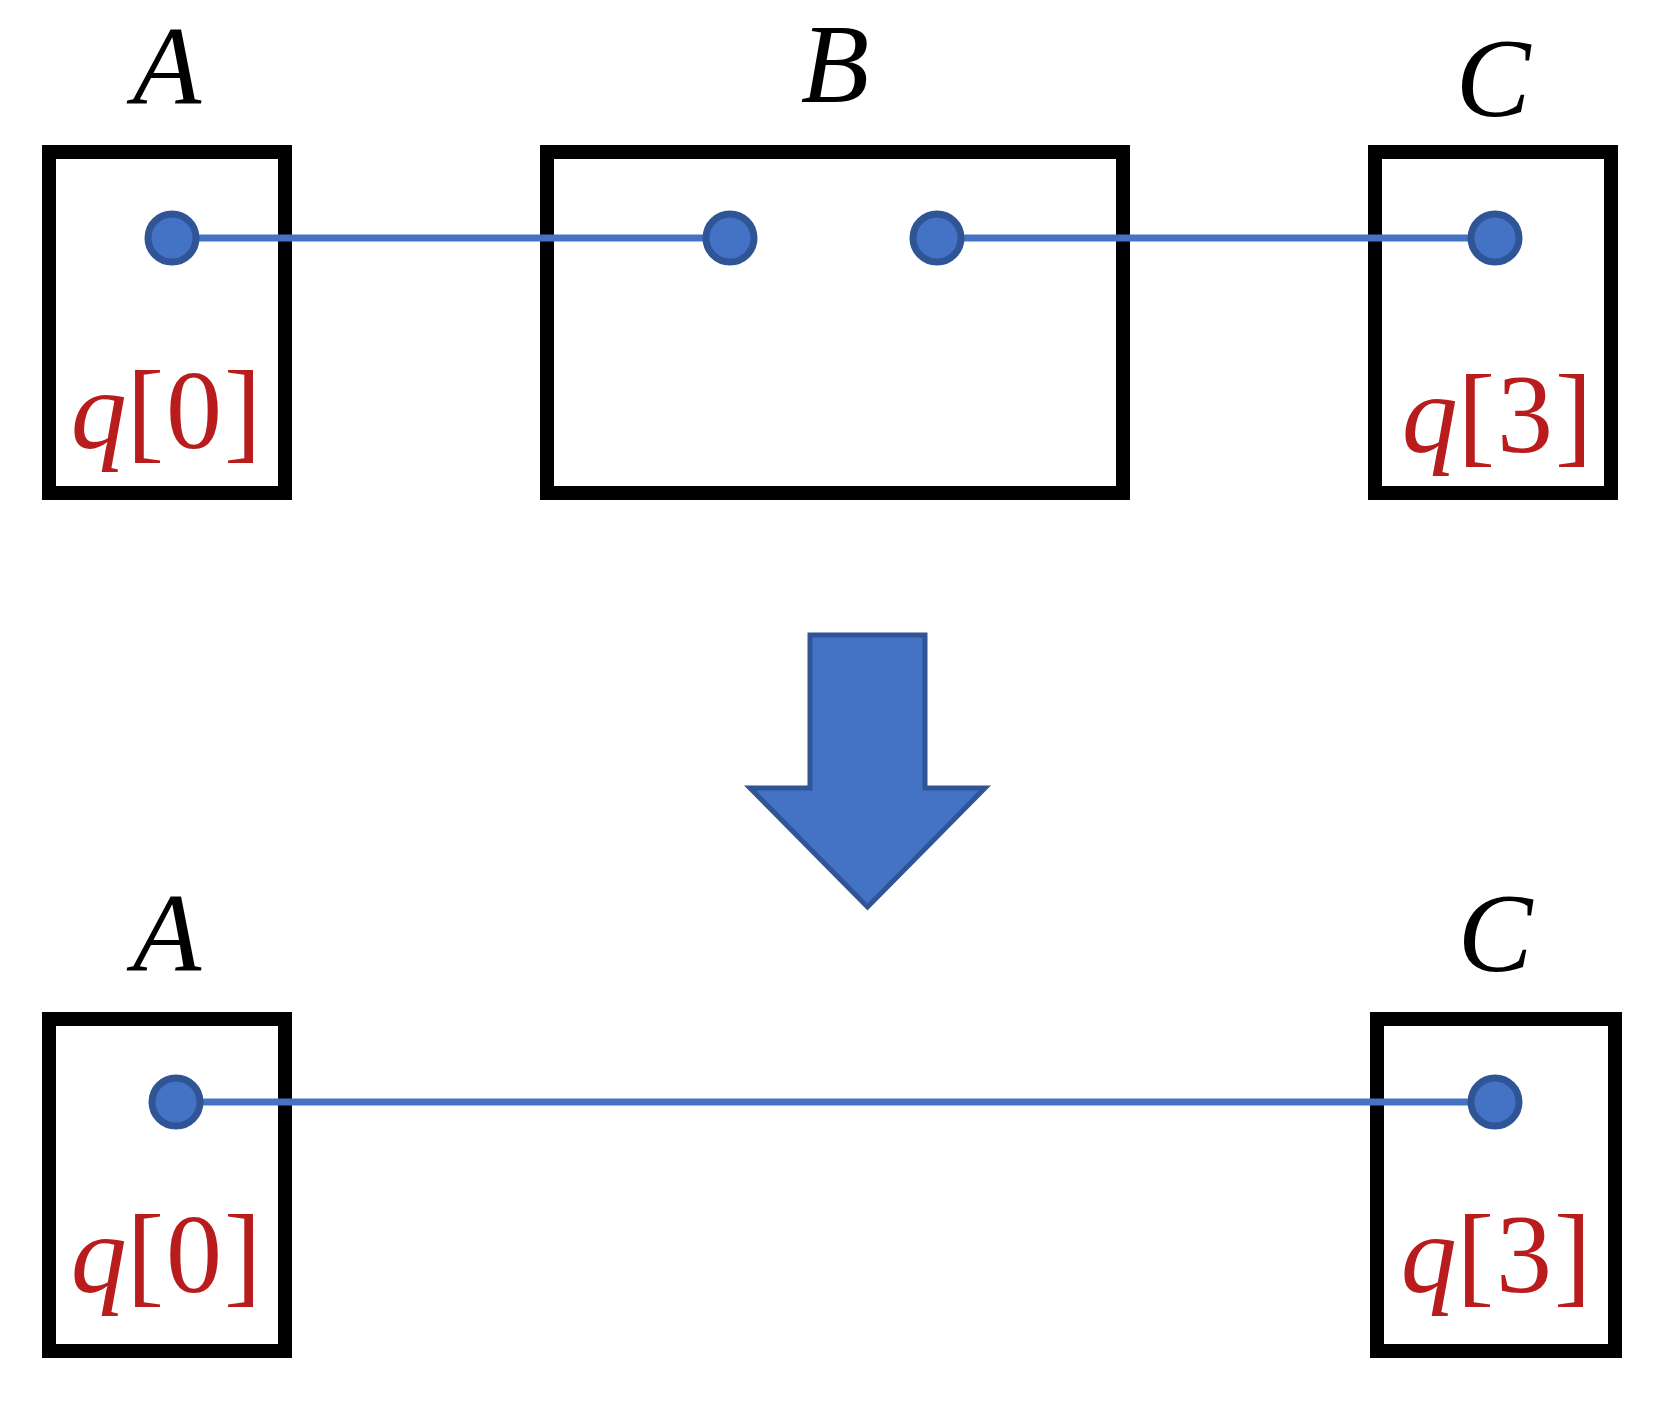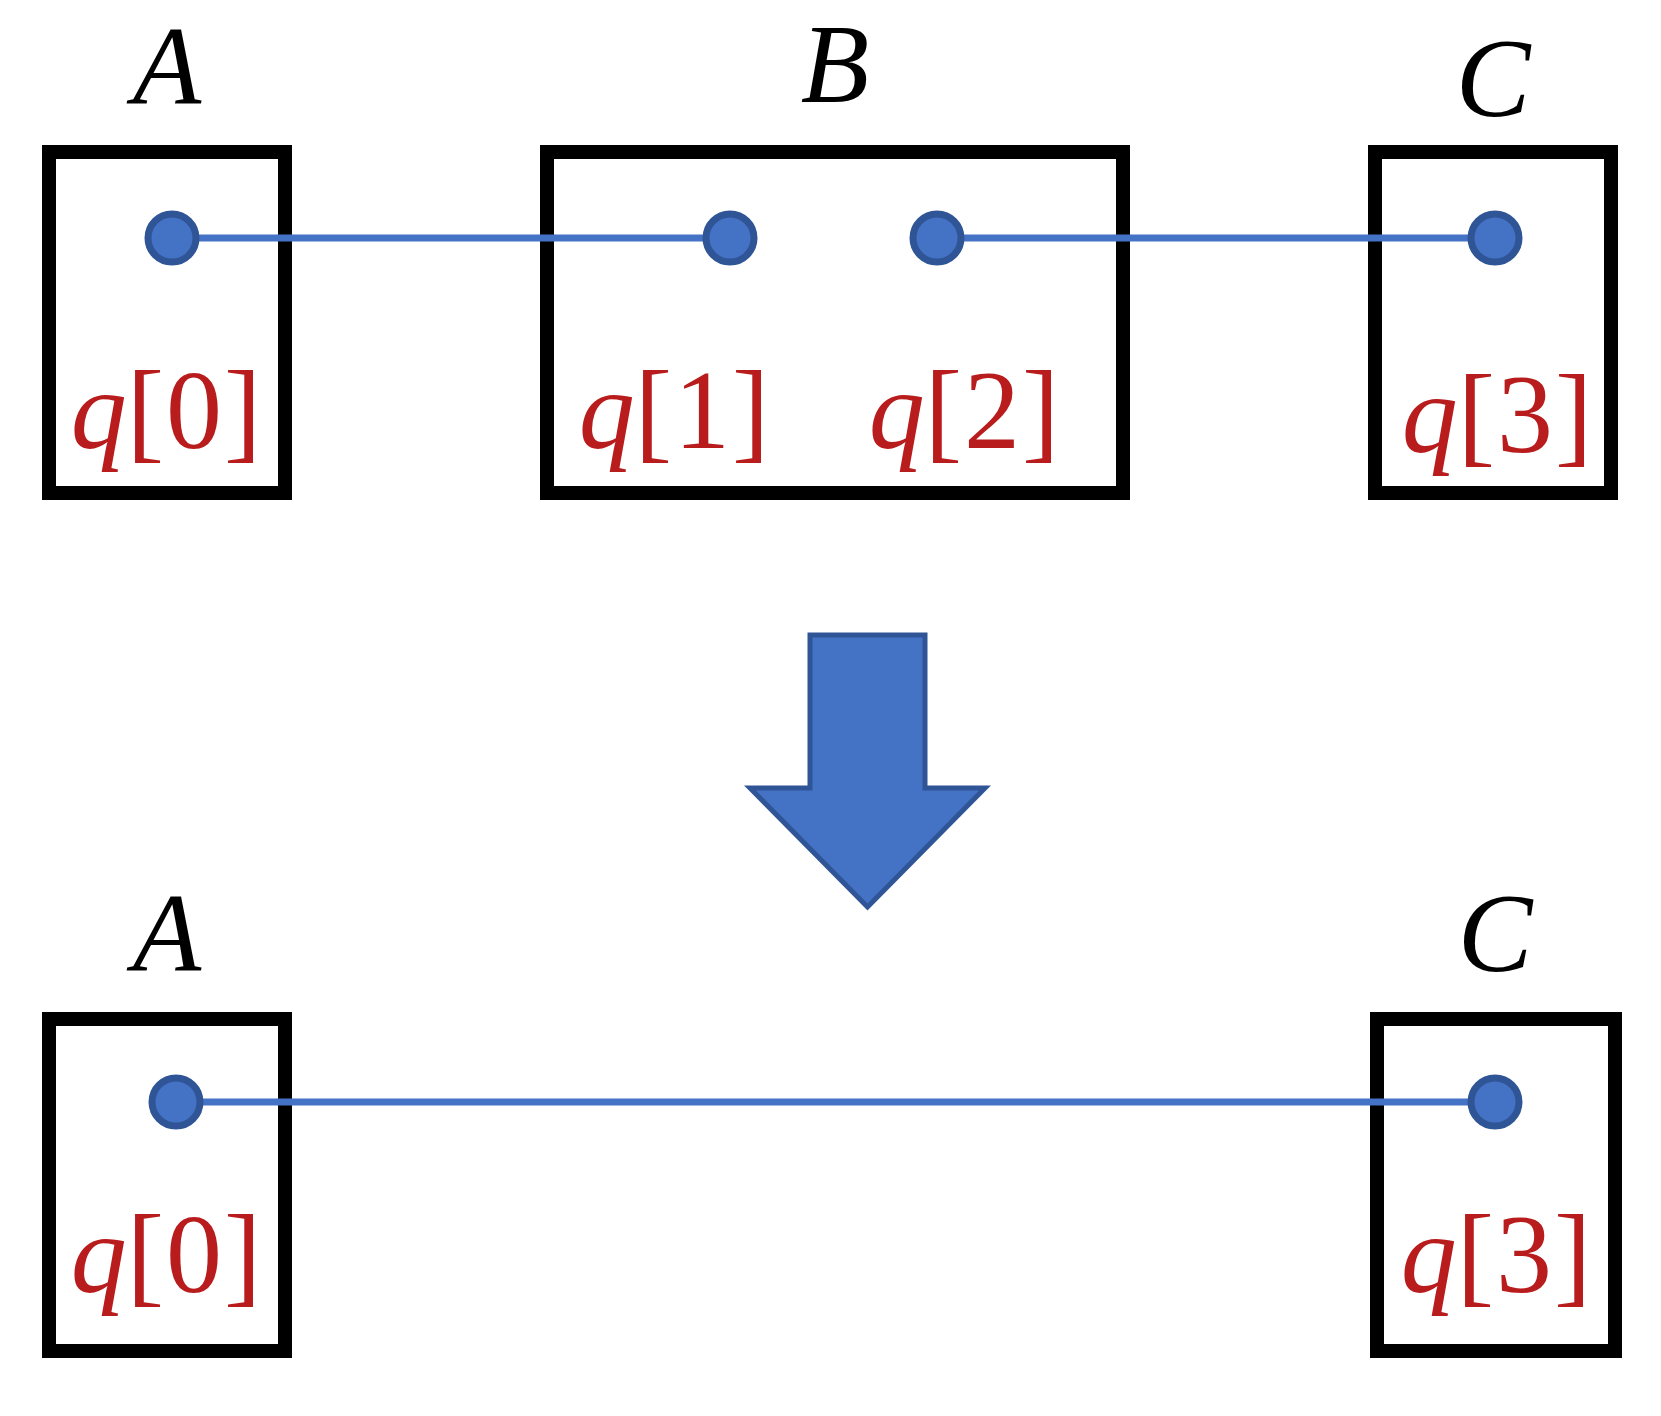--- a/index.html
+++ b/index.html
@@ -77,26 +77,20 @@
     <path d="M 810 635 H 925 V 788 H 985 L 867.5 907 L 750 788 H 810 Z" stroke-width="5" stroke-linejoin="miter" fill="#4472c4" stroke="#2f5597"></path>
   </svg>
 
   <div class="reg-label" style="left:167px; top:10px;">A</div>
   <div class="reg-label" style="left:835px; top:8px;">B</div>
   <div class="reg-label" style="left:1493px; top:22px;">C</div>
 
   <div class="qubit-label" style="left:167px; top:354px;">
     <span class="qvar">q</span><span class="qidx">[0]</span>
   </div>
-  <div class="qubit-label" style="left:675px; top:354px;">
-    <span class="qvar">q</span><span class="qidx">[1]</span>
-  </div>
-  <div class="qubit-label" style="left:965px; top:354px;">
-    <span class="qvar">q</span><span class="qidx">[2]</span>
-  </div>
   <div class="qubit-label" style="left:1498px; top:358px;">
     <span class="qvar">q</span><span class="qidx">[3]</span>
   </div>
 
   <div class="reg-label" style="left:167px; top:877px;">A</div>
   <div class="reg-label" style="left:1495px; top:877px;">C</div>
 
   <div class="qubit-label" style="left:167px; top:1198px;">
     <span class="qvar">q</span><span class="qidx">[0]</span>
   </div>

